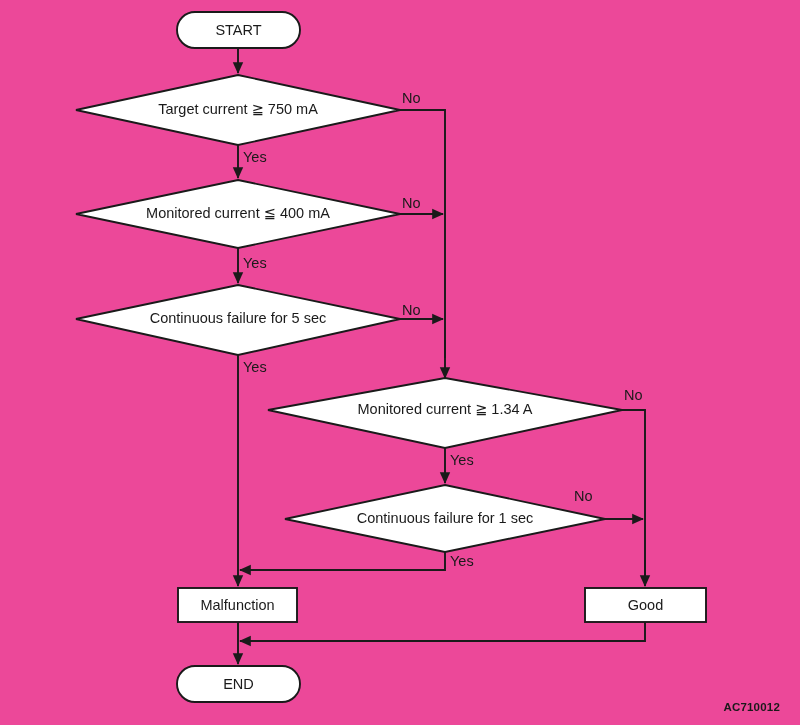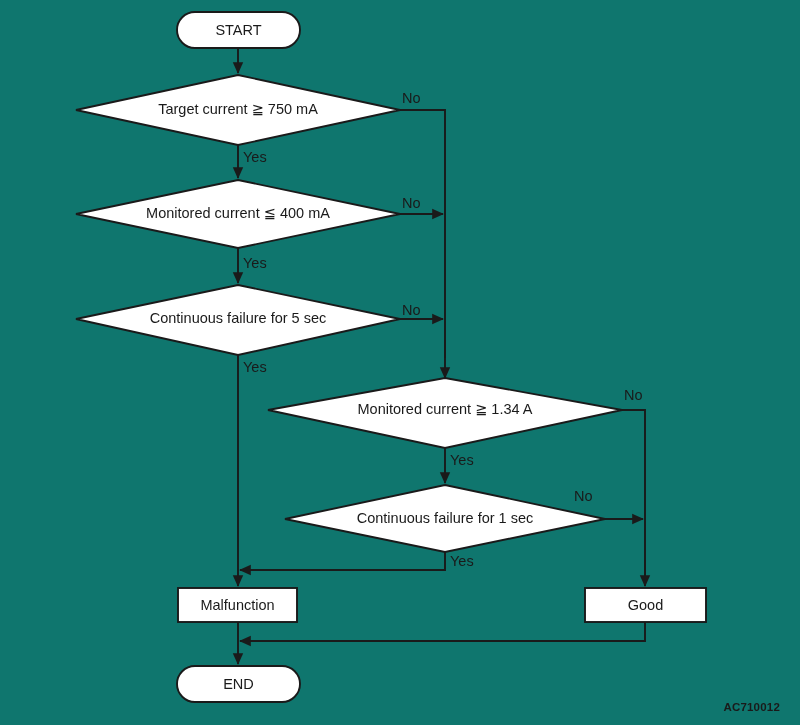--- a/index.html
+++ b/index.html
@@ -7,21 +7,21 @@
     padding: 0;
     background: #ffffff;
   }
   body {
     font-family: "Liberation Sans", sans-serif;
   }
   #stage {
     position: relative;
     width: 800px;
     height: 725px;
-    background: #0f766e;
+    background: #ec4899;
     overflow: hidden;
   }
   svg#flow {
     display: block;
     width: 800px;
     height: 725px;
   }
   .shape {
     fill: #ffffff;
     stroke: #1a1a1a;

